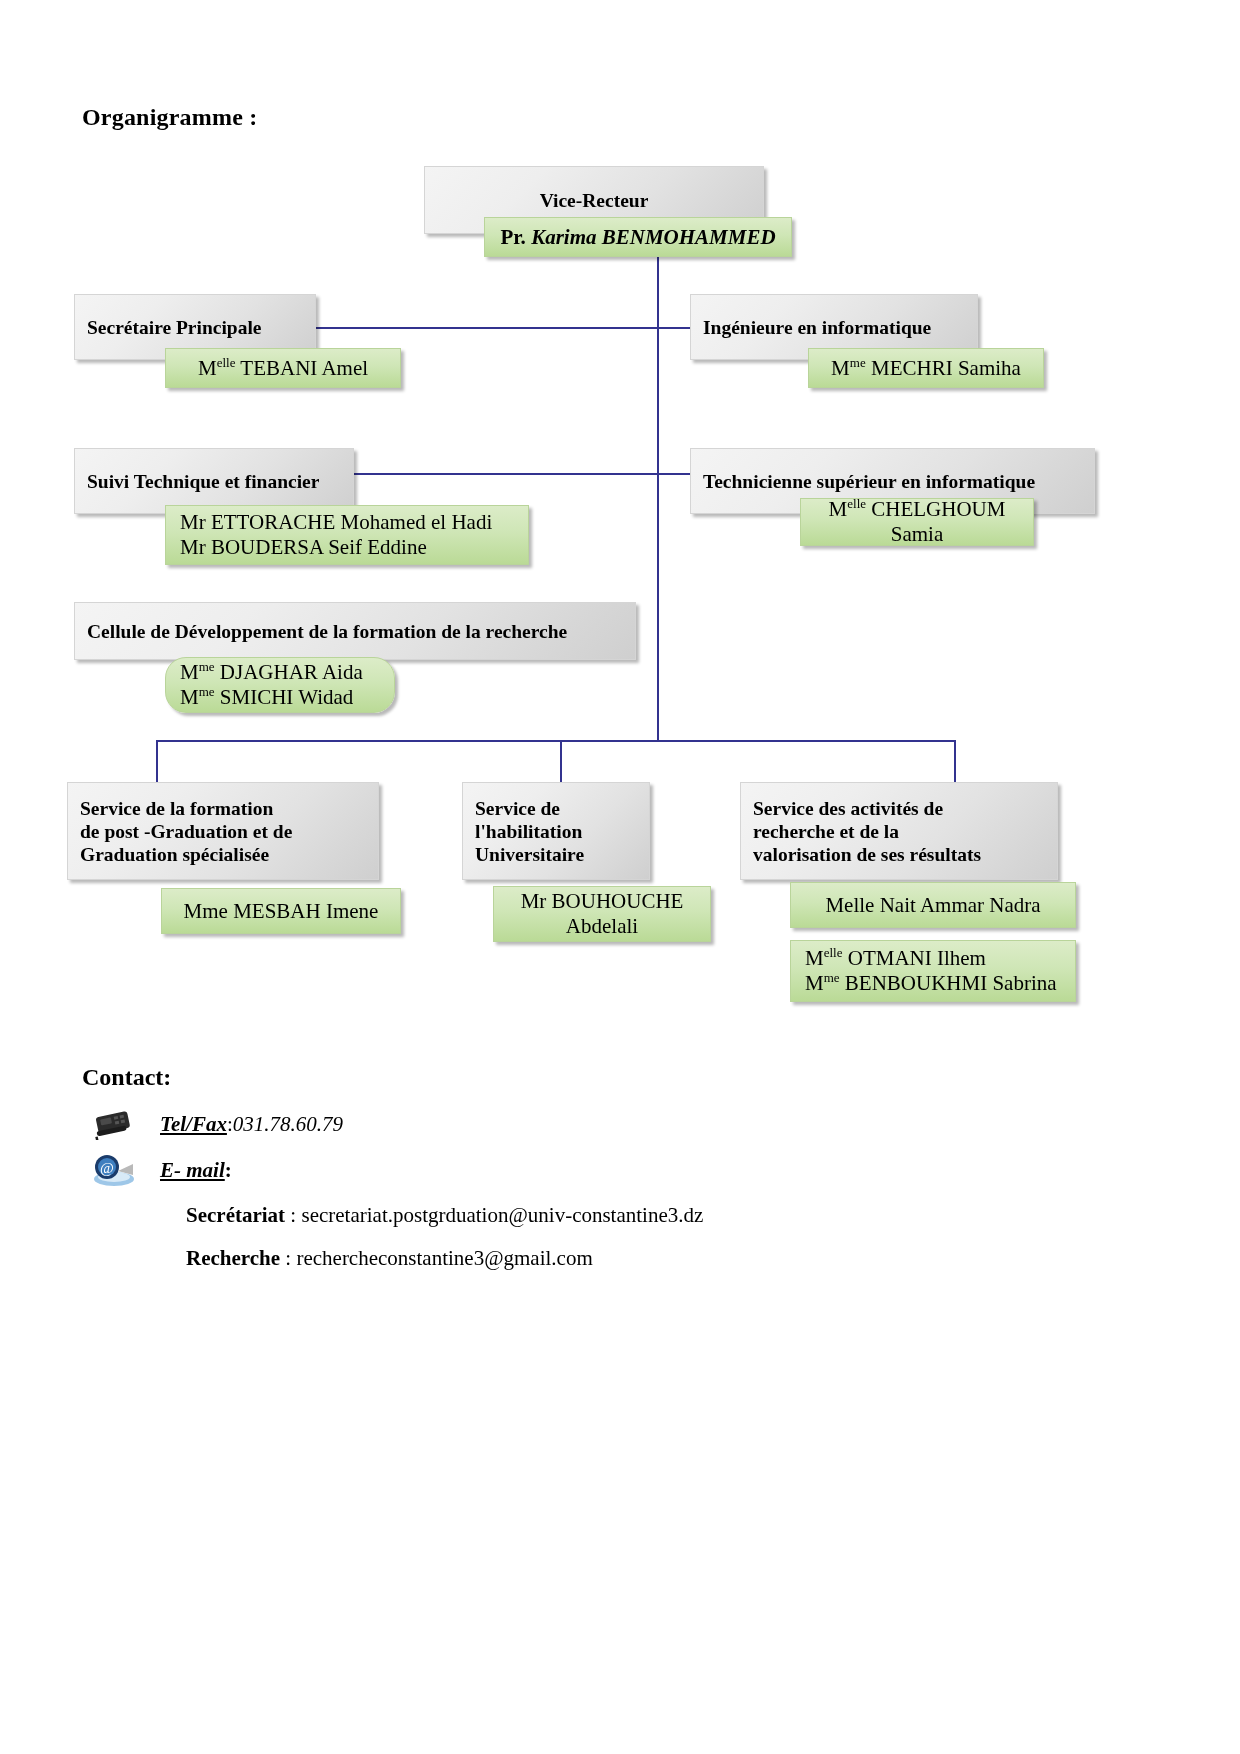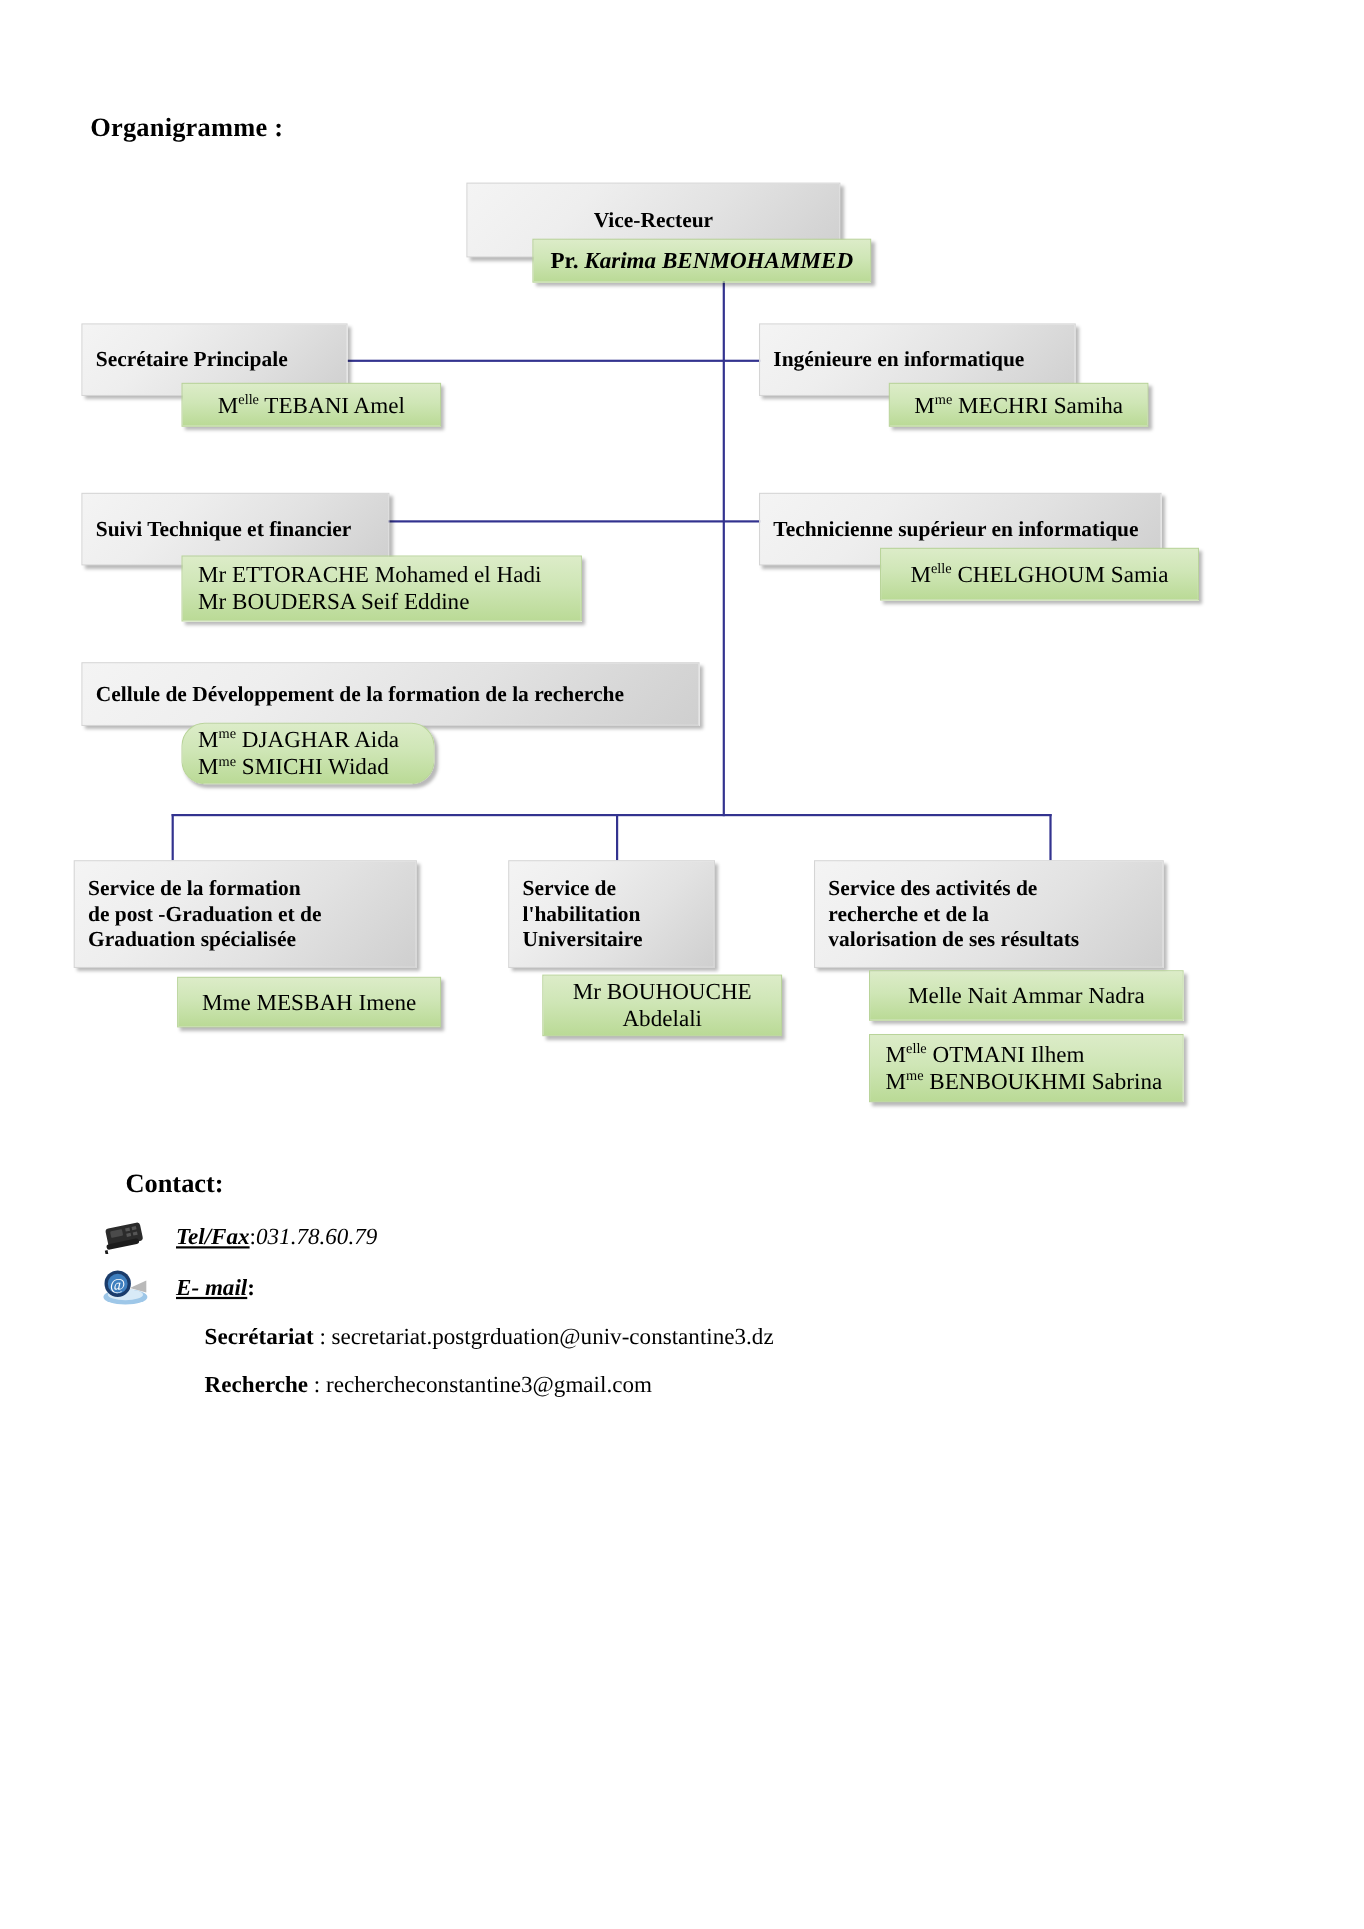--- a/index.html
+++ b/index.html
@@ -80,21 +80,20 @@
 
   
   .vr-title      { font-size: 21px; font-weight: bold; }
   .vr-person     { font-weight: bold; font-size: 22px; }
   .vr-person i   { font-style: italic; }
 
   
   .contact-title {
     font-weight: bold;
     font-size: 24px;
-    margin-left: 32px;
   }
   .contact-row {
     position: absolute;
     display: flex;
     align-items: center;
     font-size: 21px;
   }
   .contact-key {
     font-weight: bold;
     font-style: italic;
@@ -147,24 +146,24 @@
   </div>
 
   <div class="node role left" style="left:74px; top:448px; width:280px; height:66px;">
     <span class="label">Suivi Technique et financier</span>
   </div>
   <div class="node person left" style="left:165px; top:505px; width:364px; height:60px;">
     <span class="label">Mr ETTORACHE Mohamed el Hadi
 Mr BOUDERSA Seif Eddine</span>
   </div>
 
-  <div class="node role left" style="left:690px; top:448px; width:366px; height:66px;">
+  <div class="node role left" style="left:690px; top:448px; width:405px; height:66px;">
     <span class="label">Technicienne supérieur en informatique</span>
   </div>
-  <div class="node person center" style="left:800px; top:498px; width:290px; height:48px;">
+  <div class="node person center" style="left:800px; top:498px; width:234px; height:48px;">
     <span class="label"><span>M</span><sup>elle</sup><span> CHELGHOUM Samia</span></span>
   </div>
 
   <div class="node role left" style="left:74px; top:602px; width:562px; height:58px;">
     <span class="label">Cellule de Développement de la formation de la recherche</span>
   </div>
   <div class="node person left" style="left:165px; top:657px; width:230px; height:56px;border-radius:21px;">
     <span class="label"><span>M</span><sup>me</sup><span> DJAGHAR Aida</span><br><span>M</span><sup>me</sup><span> SMICHI Widad</span></span>
   </div>
 

